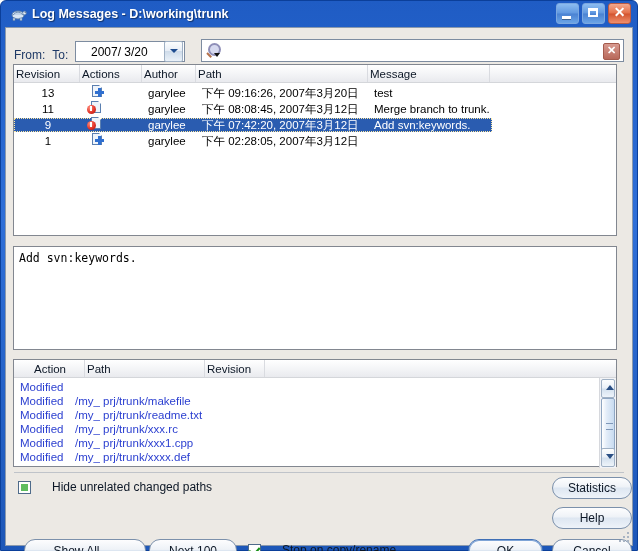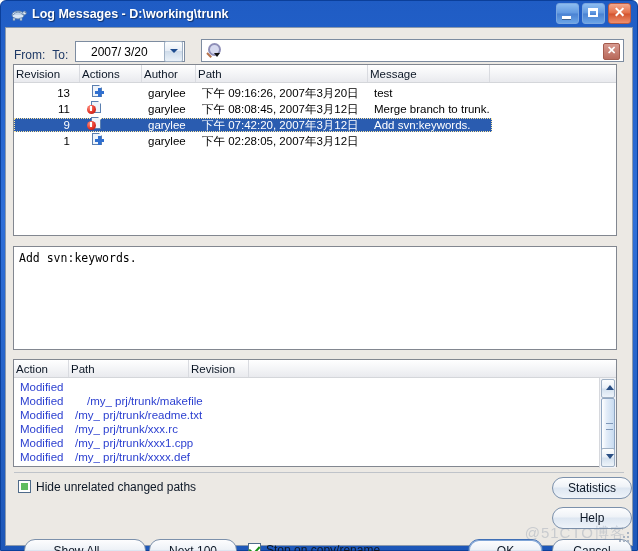--- a/index.html
+++ b/index.html
@@ -142,21 +142,21 @@
   }
   .lv-body{position:relative;overflow:hidden;}
   .lv-row{
     height:14px;display:flex;align-items:center;box-sizing:border-box;
     font-size:11.5px;color:#000;
   }
   .lv-row .cell{
     box-sizing:border-box;padding-left:6px;overflow:hidden;white-space:nowrap;
     line-height:14px;
   }
-  .lv-row .cell.num{text-align:right;padding-left:12px;padding-right:10px;}
+  .lv-row .cell.num{text-align:center;padding-left:12px;padding-right:10px;}
   .lv-row.sel{
     background:#2a5cb0;color:#fff;
     outline:1px dotted #ffe9a0;outline-offset:-1px;
   }
 
   
   .act-ico{position:relative;width:14px;height:13px;display:inline-block;}
   .doc{
     position:absolute;left:2px;top:0;width:8px;height:10px;
     background:#eef4fb;border:1px solid #5b7fb0;
@@ -224,21 +224,21 @@
     border:1px solid #4f6b8a;background:#fff;position:relative;flex:0 0 auto;
   }
   .chk.indet:after{
     content:"";position:absolute;left:2px;top:2px;right:2px;bottom:2px;
     background:#5fbd5f;
   }
   .chk.on:after{
     content:"";position:absolute;left:2px;top:0px;width:5px;height:8px;
     border:solid #169016;border-width:0 2px 2px 0;transform:rotate(42deg);
   }
-  .chkline{display:flex;align-items:flex-start;gap:5px;}
+  .chkline{display:flex;align-items:flex-end;gap:21px;}
   .chkline .t{font-size:12px;color:#0c1726;}
 
   .btn{
     box-sizing:border-box;
     border:1px solid #7b90ab;border-radius:11px;
     background:linear-gradient(to bottom,#fdfdfe 0%,#eef2f7 45%,#dde6f1 50%,#eef3f9 100%);
     font-size:12px;color:#0c1726;
     display:flex;align-items:center;justify-content:center;
     text-align:center;
   }
@@ -383,33 +383,33 @@
 
       </div>
     </div>
 
     <div class="panel" style="left:7px;top:218px;width:604px;height:104px;">
       <div class="msgbox">Add svn:keywords.</div>
     </div>
 
     <div class="panel" style="left:7px;top:331px;width:604px;height:108px;">
       <div class="lv-head" style="padding-right:17px;">
-        <div class="col" style="width:55px;">Action</div>
+        <div class="col" style="width:71px;text-align:center;">Action</div>
         <div class="col" style="width:120px;">Path</div>
         <div class="col" style="width:60px;">Revision</div>
         <div class="col" style="width:88px;border-right:none;"></div>
       </div>
 
       <div class="lv-body" style="height:88px;padding-top:2px;">
         <div class="lv-row">
           <div class="cell" style="width:55px;color:#2b3fd0;">Modified</div>
         </div>
         <div class="lv-row">
           <div class="cell" style="width:55px;color:#2b3fd0;">Modified</div>
-          <div class="cell" style="width:330px;color:#2b3fd0;margin-left:12px;">/my_ prj/trunk/makefile</div>
+          <div class="cell" style="width:330px;color:#2b3fd0;">/my_ prj/trunk/makefile</div>
         </div>
         <div class="lv-row">
           <div class="cell" style="width:55px;color:#2b3fd0;">Modified</div>
           <div class="cell" style="width:330px;color:#2b3fd0;">/my_ prj/trunk/readme.txt</div>
         </div>
         <div class="lv-row">
           <div class="cell" style="width:55px;color:#2b3fd0;">Modified</div>
           <div class="cell" style="width:330px;color:#2b3fd0;">/my_ prj/trunk/xxx.rc</div>
         </div>
         <div class="lv-row">
@@ -458,21 +458,20 @@
     </div>
 
     <div class="btn default" style="position:absolute;left:462px;top:511px;width:75px;height:23px;">
       <span>OK</span>
     </div>
 
     <div class="btn" style="position:absolute;left:546px;top:511px;width:80px;height:23px;">
       <span>Cancel</span>
     </div>
 
-    <div class="watermark">@51CTO博客</div>
 
     <div class="resize-grip">
       <i style="right:0;bottom:0;"></i>
         <i style="right:4px;bottom:0;"></i>
         <i style="right:8px;bottom:0;"></i>
       <i style="right:0;bottom:4px;"></i>
         <i style="right:4px;bottom:4px;"></i>
       <i style="right:0;bottom:8px;"></i>
     </div>
 

